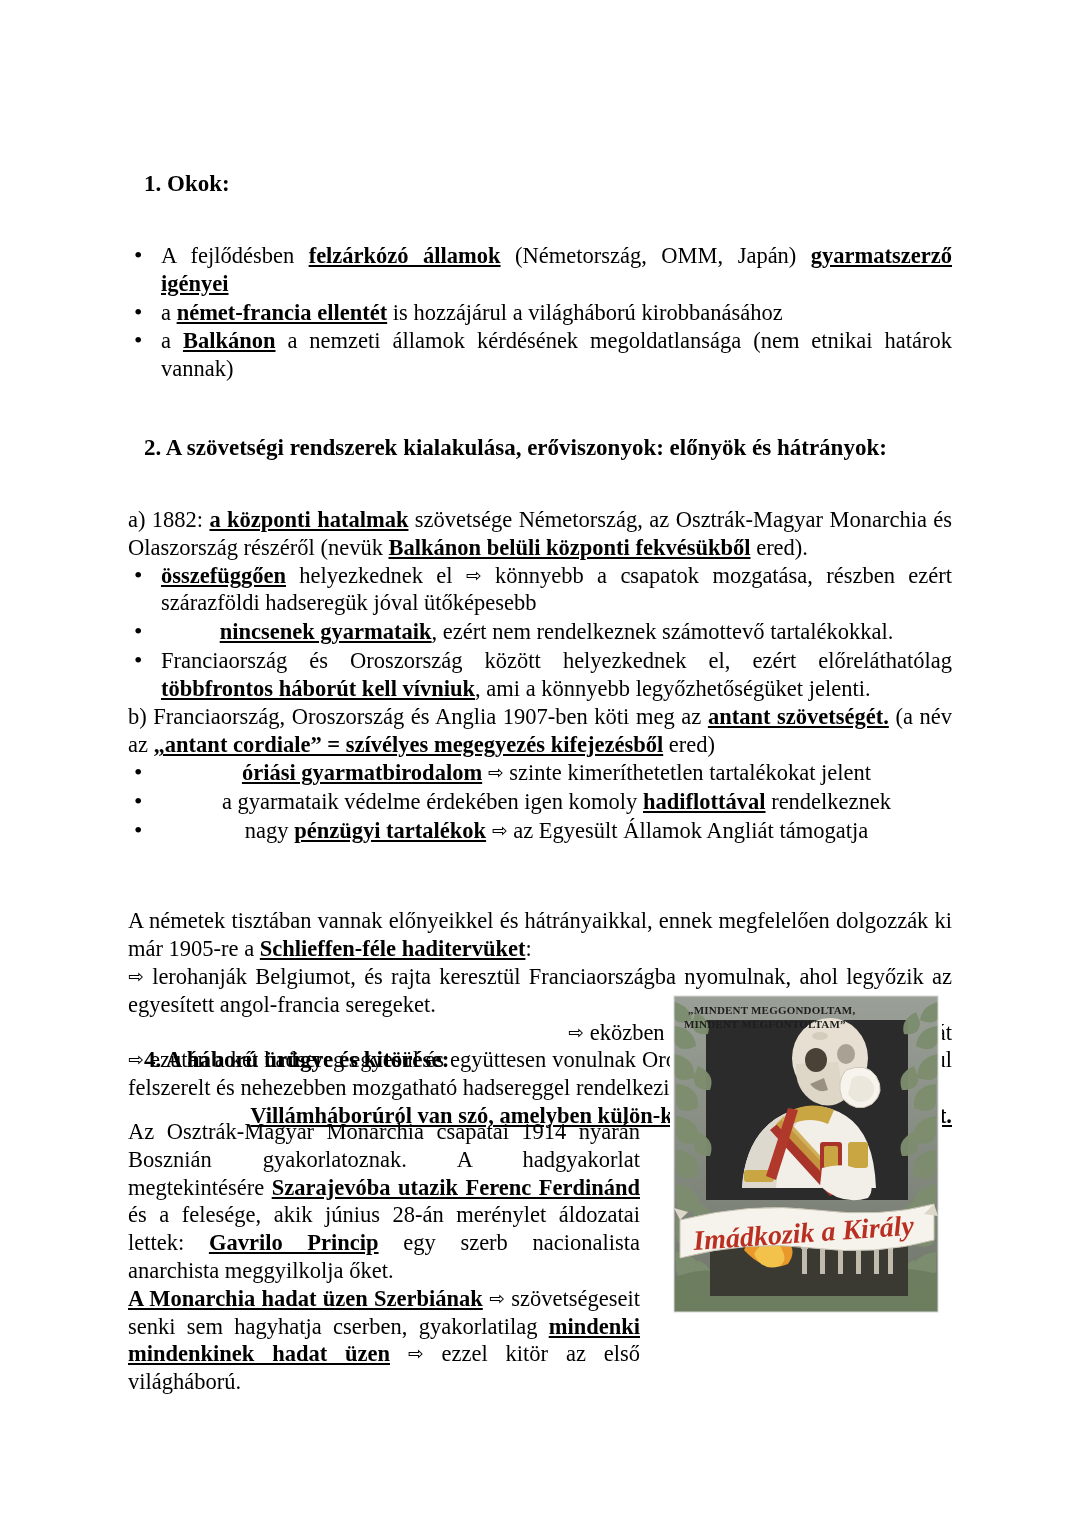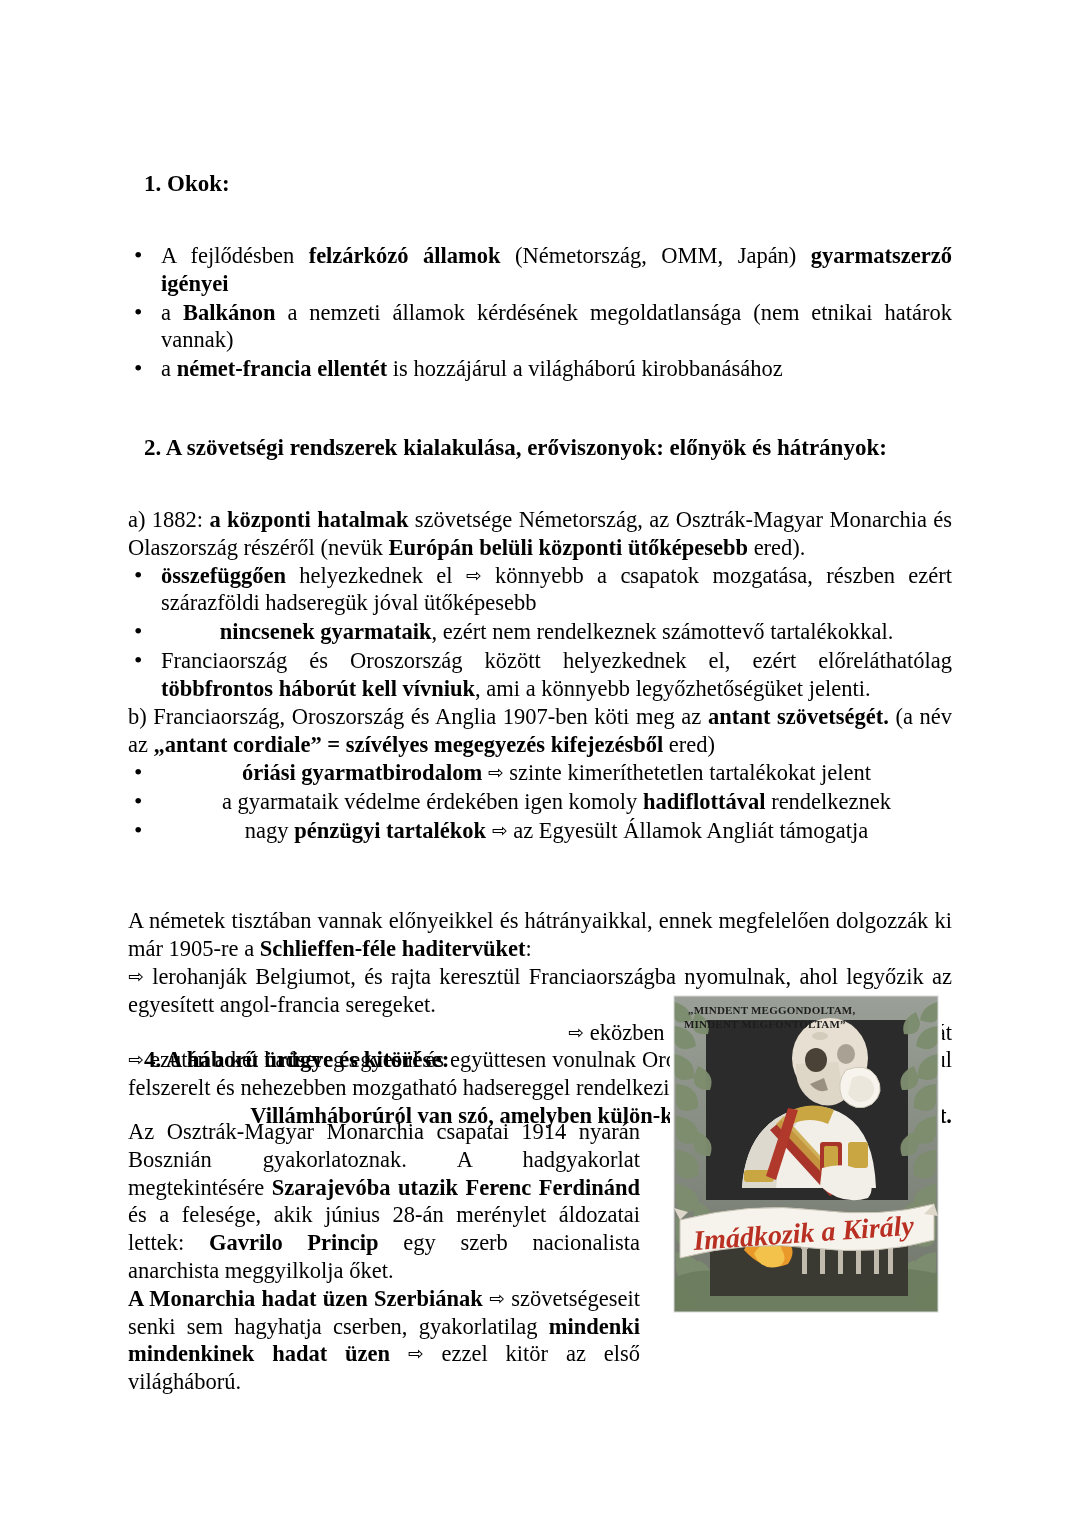--- a/index.html
+++ b/index.html
@@ -71,21 +71,21 @@
   }
   ul.bullets > li.last-line { text-align: center; }
   ul.bullets > li::before {
     content: "\2022";
     position: absolute;
     left: 6px;
     top: -1px;
     font-size: 24px;
     line-height: 1.235;
   }
-  b, strong { font-weight: bold; }
+  b, strong { font-weight: bold; text-decoration: underline; }
 
   .arrow {
     font-family: "DejaVu Sans", sans-serif;
     font-size: 19px;
     font-weight: normal;
     vertical-align: 1px;
     letter-spacing: 0;
   }
 
   
@@ -117,29 +117,29 @@
 
   <div class="content">
 
 
     <div class="spacer-lg"></div>
 
     <div class="heading">1. Okok:</div>
     <div class="spacer-md"></div>
     <ul class="bullets">
       <li><span>A fejlődésben <b>felzárkózó államok</b> (Németország, OMM, Japán) <b>gyarmatszerző igényei</b></span></li>
+      <li><span>a <b>német-francia ellentét</b> is hozzájárul a világháború kirobbanásához</span></li>
       <li><span>a <b>Balkánon</b> a nemzeti államok kérdésének megoldatlansága (nem etnikai határok vannak)</span></li>
-      <li><span>a <b>német-francia ellentét</b> is hozzájárul a világháború kirobbanásához</span></li>
     </ul>
 
     <div class="spacer-lg"></div>
 
     <div class="heading">2. A szövetségi rendszerek kialakulása, erőviszonyok: előnyök és hátrányok:</div>
     <div class="spacer-md"></div>
-    <p class="para">a) 1882: <b>a központi hatalmak</b> szövetsége Németország, az Osztrák-Magyar Monarchia és Olaszország részéről (nevük <b>Európán belüli központi ütőképesebb</b> ered).</p>
+    <p class="para">a) 1882: <b>a központi hatalmak</b> szövetsége Németország, az Osztrák-Magyar Monarchia és Olaszország részéről (nevük <b>Balkánon belüli központi fekvésükből</b> ered).</p>
     <ul class="bullets">
       <li><span><b>összefüggően</b> helyezkednek el <span class="arrow">⇨</span> könnyebb a csapatok mozgatása, részben ezért szárazföldi hadseregük jóval ütőképesebb</span></li>
       <li class="last-line"><span><b>nincsenek gyarmataik</b>, ezért nem rendelkeznek számottevő tartalékokkal.</span></li>
       <li><span>Franciaország és Oroszország között helyezkednek el, ezért előreláthatólag <b>többfrontos háborút kell vívniuk</b>, ami a könnyebb legyőzhetőségüket jelenti.</span></li>
     </ul>
     <p class="para">b) Franciaország, Oroszország és Anglia 1907-ben köti meg az <b>antant szövetségét.</b> (a név az <b>„antant cordiale” = szívélyes megegyezés kifejezésből</b> ered)</p>
     <ul class="bullets">
       <li class="last-line"><span><b>óriási gyarmatbirodalom</b> <span class="arrow">⇨</span> szinte kimeríthetetlen tartalékokat jelent</span></li>
       <li class="last-line"><span>a gyarmataik védelme érdekében igen komoly <b>hadiflottával</b> rendelkeznek</span></li>
       <li class="last-line"><span>nagy <b>pénzügyi tartalékok</b> <span class="arrow">⇨</span> az Egyesült Államok Angliát támogatja</span></li>

